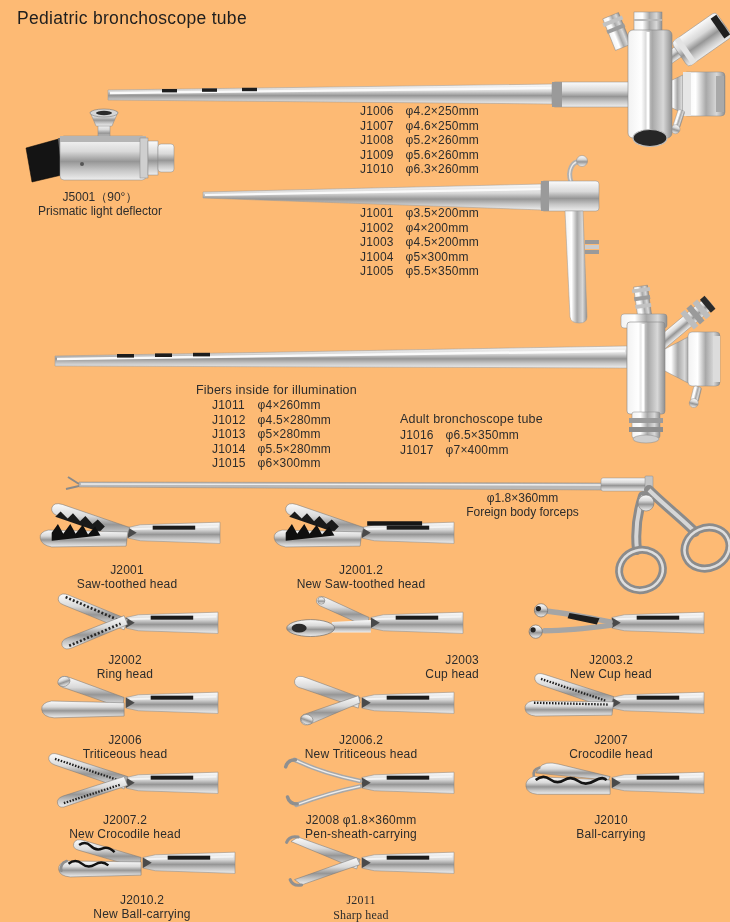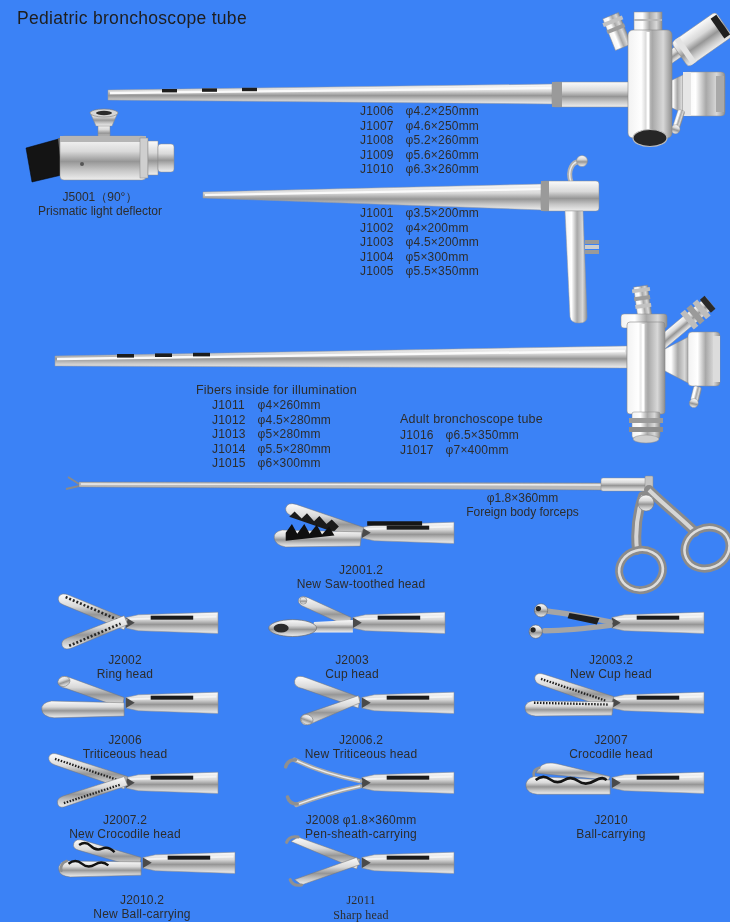--- a/index.html
+++ b/index.html
@@ -1,16 +1,16 @@
 <!DOCTYPE html>
 <html><head>
 <meta charset="utf-8">
 <style>
   html,body{margin:0;padding:0;background:#ffffff;}
-  .page{position:relative;width:730px;height:922px;background:#3b82f6;overflow:hidden;
+  .page{position:relative;width:730px;height:922px;background:#fdba74;overflow:hidden;
         font-family:"Liberation Sans","DejaVu Sans",sans-serif;color:#2b2b2b;}
   .abs{position:absolute;}
   .title{font-size:17.5px;color:#1e1e1e;letter-spacing:.3px;}
   .speclist{font-size:12px;line-height:14.5px;letter-spacing:.2px;color:#2d2d2d;}
   .sline{white-space:nowrap;}
   .sline .code{display:inline-block;min-width:42px;}
   .heading{font-size:12.5px;color:#2d2d2d;letter-spacing:.2px;}
   .caption{text-align:center;font-size:12px;line-height:14px;color:#2d2d2d;}
   .fcell{position:absolute;text-align:center;}
   .fimg{width:196px;height:62px;display:block;margin:0 auto;}
@@ -295,39 +295,47 @@
       <ellipse cx="596" cy="118" rx="22" ry="20" fill="none" stroke="#8b8b8b" stroke-width="8"></ellipse>
       <ellipse cx="596" cy="118" rx="22" ry="20" fill="none" stroke="#dedede" stroke-width="2.6"></ellipse>
     </g>
   </svg>
 
   <div class="abs caption" style="left:430px;top:491px;width:185px;">
     <div>φ1.8×360mm</div>
     <div>Foreign body forceps</div>
   </div>
 
+  <div class="fcell" style="left:18px;top:500px;width:218px;">
+    <svg class="fimg" viewBox="0 0 210 70">
+        <use href="#shaft"></use>
+        <use href="#jaw-saw"></use>
+      </svg>
+    <div class="fcode">J2001</div>
+    <div class="fname">Saw-toothed head</div>
+  </div>
   <div class="fcell" style="left:252px;top:500px;width:218px;">
     <svg class="fimg" viewBox="0 0 210 70">
         <use href="#shaft"></use>
         <use href="#jaw-saw"></use>
         <rect x="112" y="24" width="62" height="5" fill="#161616"></rect>
       </svg>
     <div class="fcode">J2001.2</div>
     <div class="fname">New Saw-toothed head</div>
   </div>
 
   <div class="fcell" style="left:16px;top:590px;width:218px;">
     <svg class="fimg" viewBox="0 0 210 70">
         <use href="#shaft"></use>
         <use href="#jaw-ring"></use>
       </svg>
     <div class="fcode">J2002</div>
     <div class="fname">Ring head</div>
   </div>
-  <div class="fcell" style="left:243px;top:590px;width:218px;">
+  <div class="fcell" style="left:261px;top:590px;width:218px;text-align:right;">
     <svg class="fimg" viewBox="0 0 210 70">
         <use href="#shaft"></use>
         <use href="#jaw-cup"></use>
       </svg>
     <div class="fcode">J2003</div>
     <div class="fname">Cup head</div>
   </div>
   <div class="fcell" style="left:502px;top:590px;width:218px;">
     <svg class="fimg" viewBox="0 0 210 70">
         <use href="#shaft"></use>

